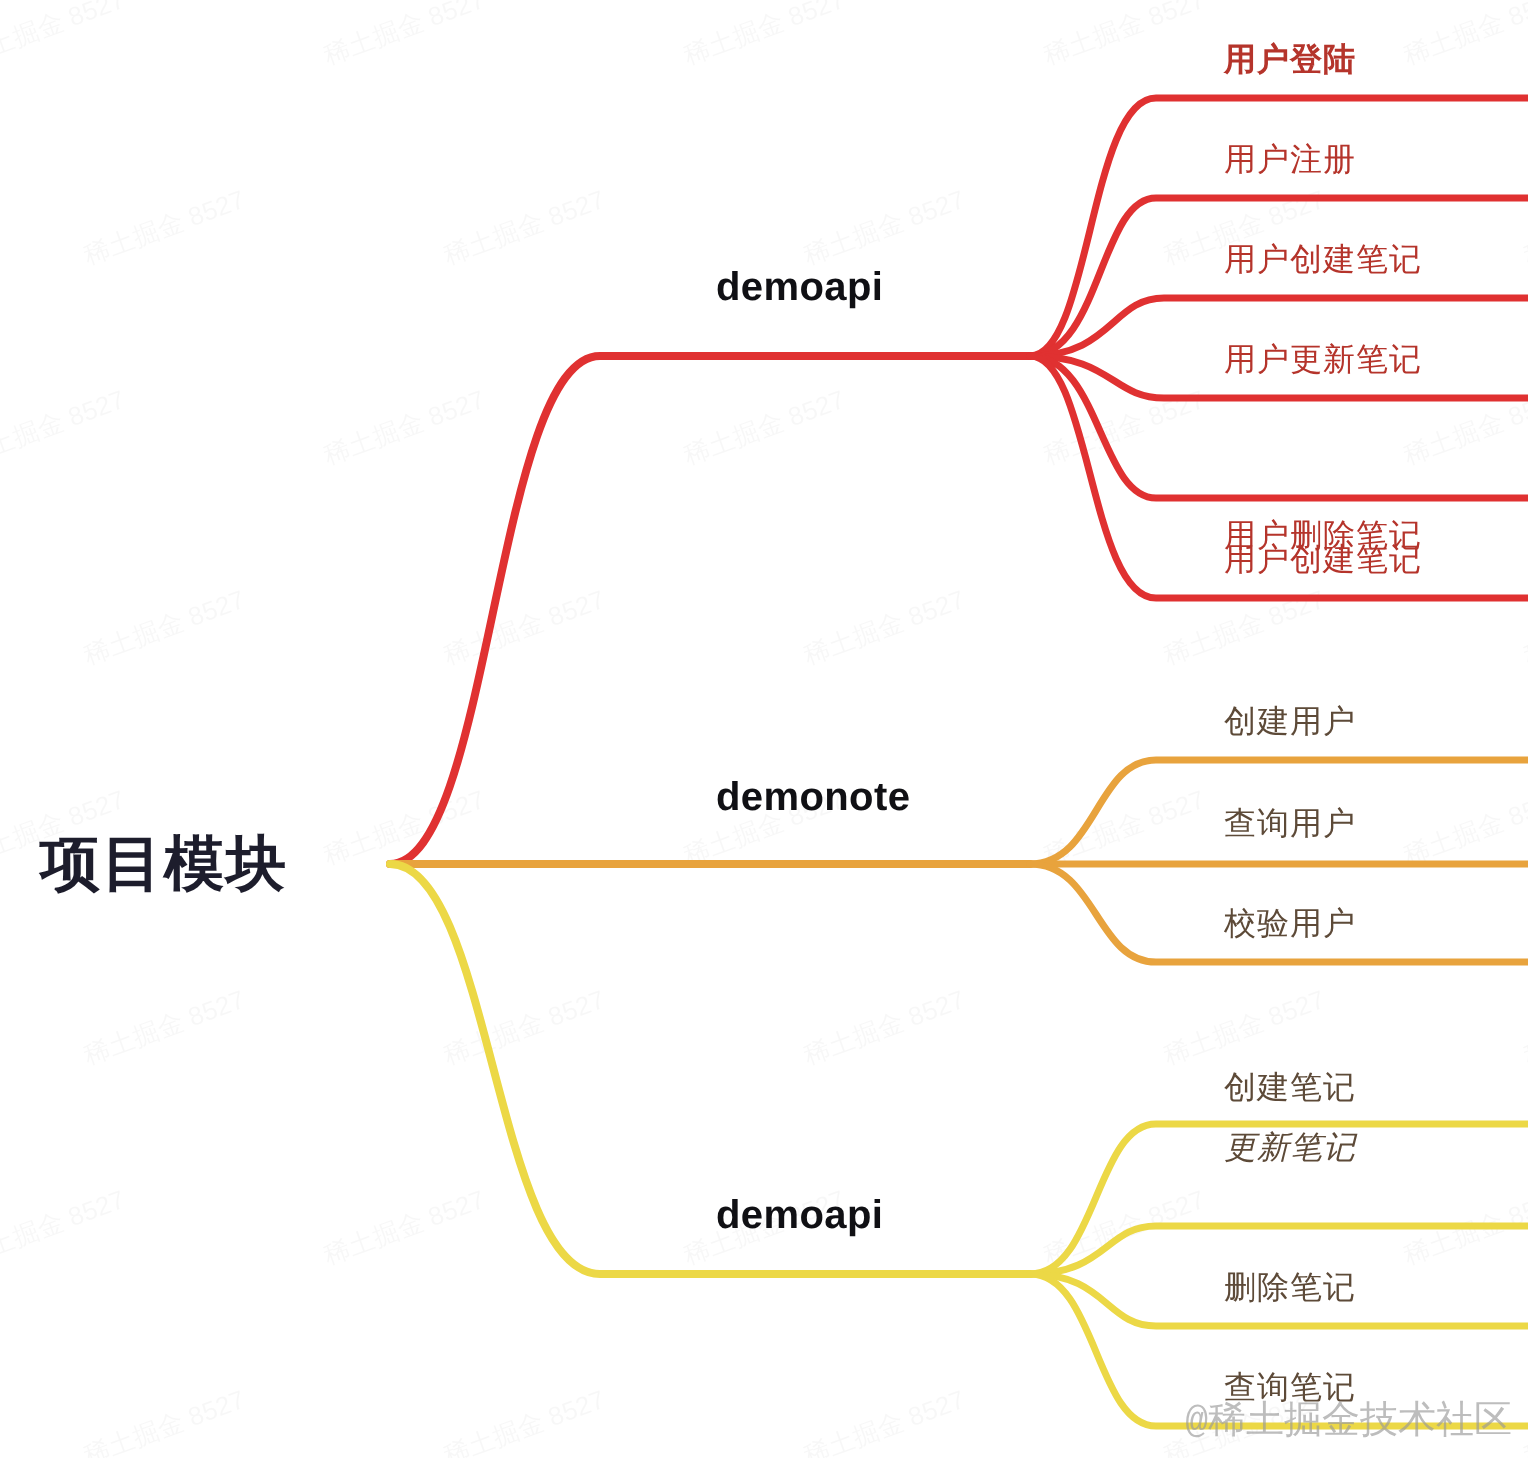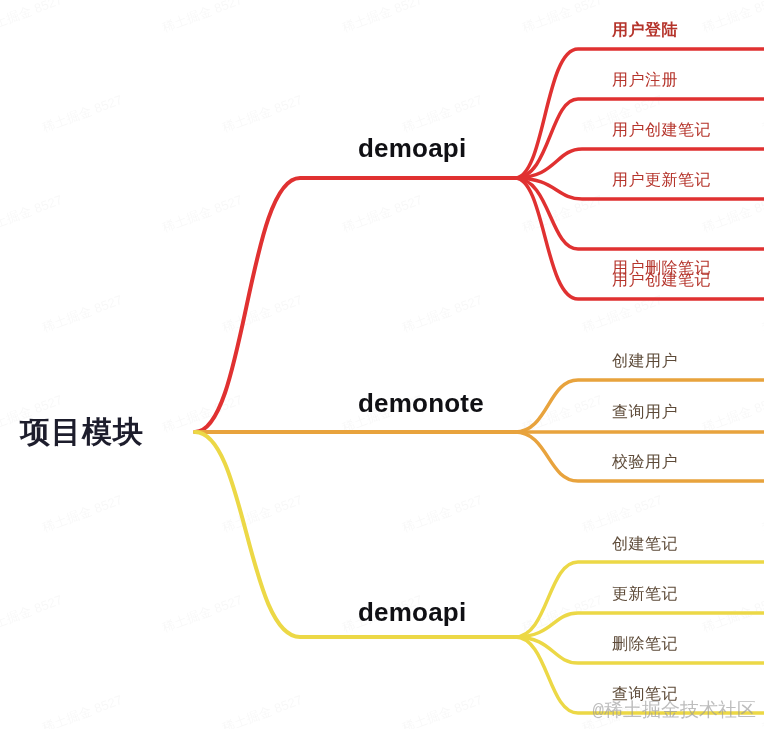--- a/index.html
+++ b/index.html
@@ -66,21 +66,21 @@
     top: 412px;
     font-size: 30px;
     font-weight: 700;
     color: #1d1d2c;
     letter-spacing: 1px;
     white-space: nowrap;
   }
 
   .node-branch {
     position: absolute;
-    font-size: 26px;
+    font-size: 20px;
     font-weight: 700;
     color: #101014;
     white-space: nowrap;
     letter-spacing: 0.2px;
   }
 
   .node-leaf {
     position: absolute;
     font-size: 16px;
     white-space: nowrap;
@@ -187,20 +187,20 @@
     <div class="node-leaf leaf-red" style="left:612px; top:120px;">用户创建笔记</div>
     <div class="node-leaf leaf-red" style="left:612px; top:170px;">用户更新笔记</div>
     <div class="node-leaf leaf-red" style="left:612px; top:220px;margin-top:38px;">用户删除笔记</div>
     <div class="node-leaf leaf-red" style="left:612px; top:270px;">用户创建笔记</div>
 
     <div class="node-leaf leaf-amber" style="left:612px; top:351px;">创建用户</div>
     <div class="node-leaf leaf-amber" style="left:612px; top:402px;">查询用户</div>
     <div class="node-leaf leaf-amber" style="left:612px; top:452px;">校验用户</div>
 
     <div class="node-leaf leaf-amber" style="left:612px; top:534px;">创建笔记</div>
-    <div class="node-leaf leaf-amber" style="left:612px; top:584px;">更新笔记</div>
+    <div class="node-leaf leaf-amber" style="left:612px; top:564px;font-style:italic;">更新笔记</div>
     <div class="node-leaf leaf-amber" style="left:612px; top:634px;">删除笔记</div>
     <div class="node-leaf leaf-amber" style="left:612px; top:684px;">查询笔记</div>
   </div>
 
   <div class="corner-watermark">@稀土掘金技术社区</div>
 
 </div>
 
 </body></html>

